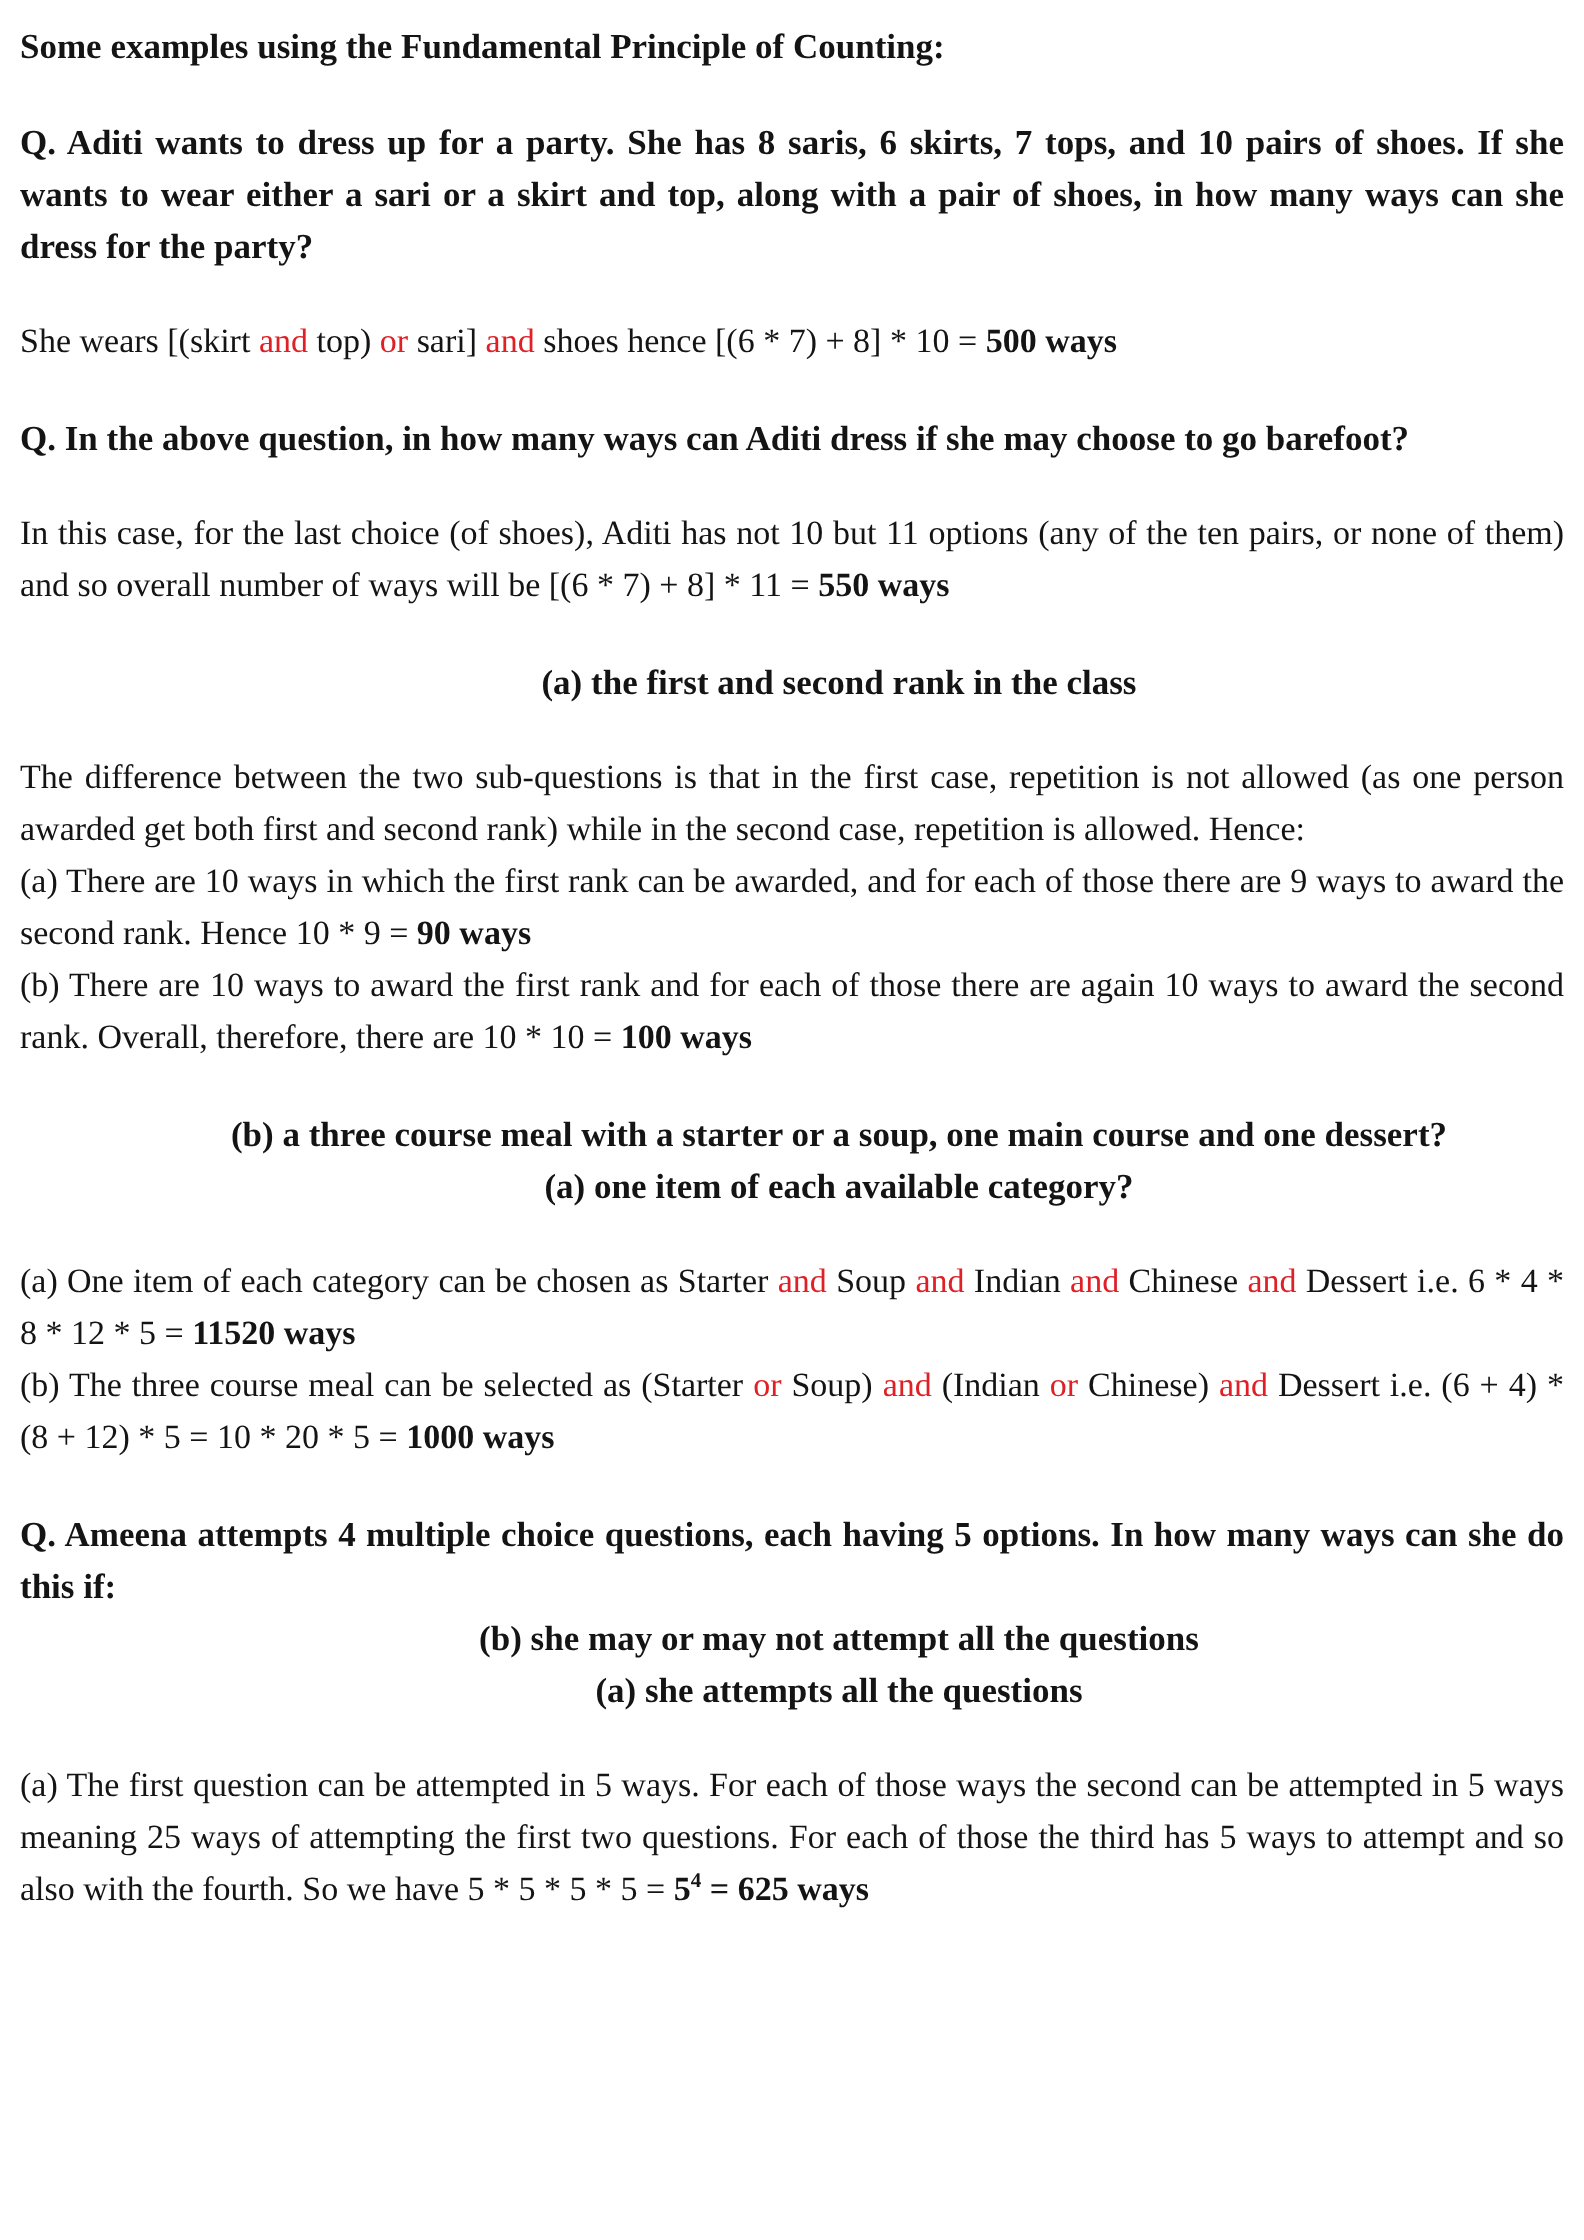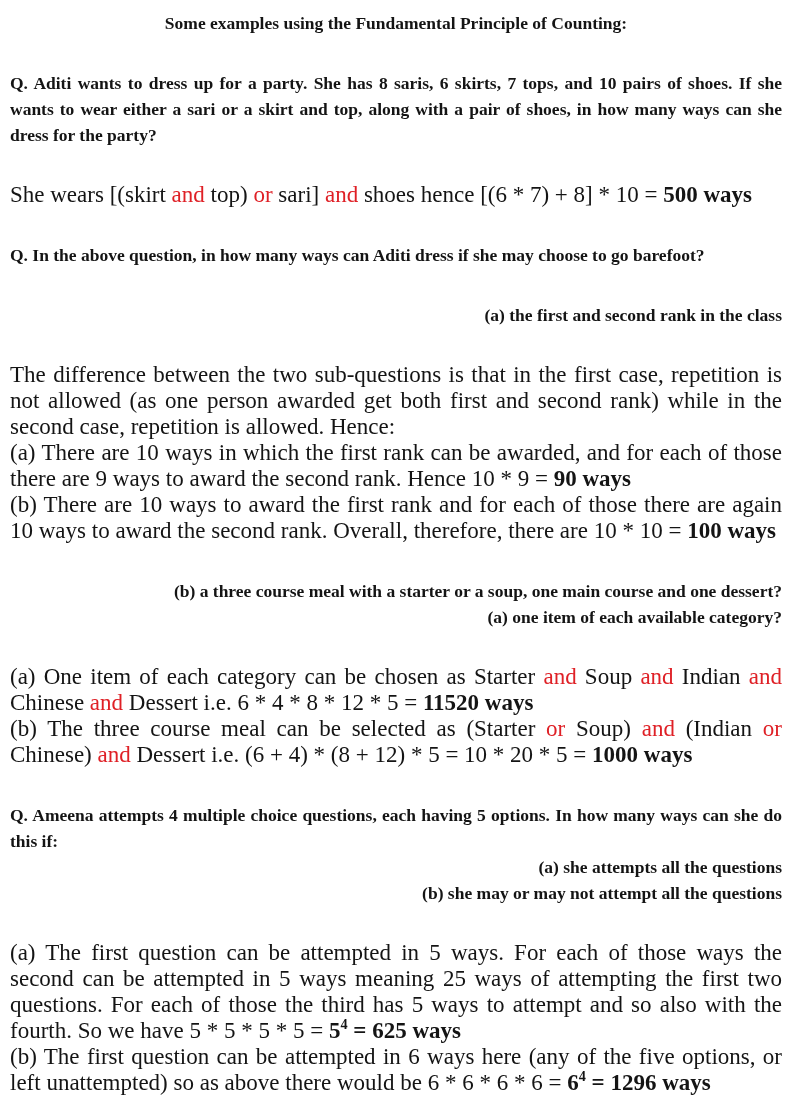--- a/index.html
+++ b/index.html
@@ -18,39 +18,39 @@
     box-sizing: border-box;
     width: 792px;
     min-height: 1120px;
     padding: 10px 10px 20px 10px;
   }
   .heading {
     margin: 0;
     font-size: 17.5px;
     line-height: 26px;
     font-weight: bold;
-    text-align: center;
+    text-align: left;
   }
   .block {
-    margin-top: 34px;
+    margin-top: 22px;
     font-family: Liberation Serif, serif;
   }
   .para {
     margin: 0;
-    font-size: 23px;
+    font-size: 17px;
     line-height: 26px;
     text-align: justify;
   }
   .question .para {
     font-weight: bold;
     font-size: 17.5px;
   }
   .para.indent {
     padding-left: 47px;
-    text-align: right;
+    text-align: center;
   }
   .seg-red { color: var(--accent-red); }
   .seg-bold { font-weight: bold; }
   .seg-sup {
     font-size: 0.62em;
     vertical-align: super;
     line-height: 0;
   }
 </style>
 </head>
@@ -61,39 +61,41 @@
   <div id="content">
       <section class="block question">
         <p class="para"><span class="seg">Q. Aditi wants to dress up for a party. She has 8 saris, 6 skirts, 7 tops, and 10 pairs of shoes. If she wants to wear either a sari or a skirt and top, along with a pair of shoes, in how many ways can she dress for the party?</span></p>
       </section>
       <section class="block answer">
         <p class="para"><span class="seg">She wears [(skirt </span><span class="seg seg-red">and</span><span class="seg"> top) </span><span class="seg seg-red">or</span><span class="seg"> sari] </span><span class="seg seg-red">and</span><span class="seg"> shoes hence [(6 * 7) + 8] * 10 = </span><span class="seg seg-bold">500 ways</span></p>
       </section>
       <section class="block question">
         <p class="para"><span class="seg">Q. In the above question, in how many ways can Aditi dress if she may choose to go barefoot?</span></p>
       </section>
+      <section class="block answer">
+        <p class="para"><span class="seg">In this case, for the last choice (of shoes), Aditi has not 10 but 11 options (any of the ten pairs, or none of them) and so overall number of ways will be [(6 * 7) + 8] * 11 = </span><span class="seg seg-bold">550 ways</span></p>
+      </section>
       <section class="block question">
         <p class="para indent"><span class="seg">(a) the first and second rank in the class</span></p>
       </section>
       <section class="block answer">
         <p class="para"><span class="seg">The difference between the two sub-questions is that in the first case, repetition is not allowed (as one person awarded get both first and second rank) while in the second case, repetition is allowed. Hence:</span></p>
         <p class="para"><span class="seg">(a) There are 10 ways in which the first rank can be awarded, and for each of those there are 9 ways to award the second rank. Hence 10 * 9 = </span><span class="seg seg-bold">90 ways</span></p>
         <p class="para"><span class="seg">(b) There are 10 ways to award the first rank and for each of those there are again 10 ways to award the second rank. Overall, therefore, there are 10 * 10 = </span><span class="seg seg-bold">100 ways</span></p>
       </section>
       <section class="block question">
         <p class="para indent"><span class="seg">(b) a three course meal with a starter or a soup, one main course and one dessert?</span></p>
         <p class="para indent"><span class="seg">(a) one item of each available category?</span></p>
       </section>
       <section class="block answer">
         <p class="para"><span class="seg">(a) One item of each category can be chosen as Starter </span><span class="seg seg-red">and</span><span class="seg"> Soup </span><span class="seg seg-red">and</span><span class="seg"> Indian </span><span class="seg seg-red">and</span><span class="seg"> Chinese </span><span class="seg seg-red">and</span><span class="seg"> Dessert i.e. 6 * 4 * 8 * 12 * 5 = </span><span class="seg seg-bold">11520 ways</span></p>
         <p class="para"><span class="seg">(b) The three course meal can be selected as (Starter </span><span class="seg seg-red">or</span><span class="seg"> Soup) </span><span class="seg seg-red">and</span><span class="seg"> (Indian </span><span class="seg seg-red">or</span><span class="seg"> Chinese) </span><span class="seg seg-red">and</span><span class="seg"> Dessert i.e. (6 + 4) * (8 + 12) * 5 = 10 * 20 * 5 = </span><span class="seg seg-bold">1000 ways</span></p>
       </section>
       <section class="block question">
         <p class="para"><span class="seg">Q. Ameena attempts 4 multiple choice questions, each having 5 options. In how many ways can she do this if:</span></p>
+        <p class="para indent"><span class="seg">(b) she may or may not attempt all the questions</span></p>
         <p class="para indent"><span class="seg">(a) she attempts all the questions</span></p>
-        <p class="para indent"><span class="seg">(b) she may or may not attempt all the questions</span></p>
       </section>
       <section class="block answer">
         <p class="para"><span class="seg">(a) The first question can be attempted in 5 ways. For each of those ways the second can be attempted in 5 ways meaning 25 ways of attempting the first two questions. For each of those the third has 5 ways to attempt and so also with the fourth. So we have 5 * 5 * 5 * 5 = </span><span class="seg seg-bold">5</span><span class="seg seg-bold seg-sup">4</span><span class="seg seg-bold"> = 625 ways</span></p>
-        <p class="para"><span class="seg">(b) The first question can be attempted in 6 ways here (any of the five options, or left unattempted) so as above there would be 6 * 6 * 6 * 6 = </span><span class="seg seg-bold">6</span><span class="seg seg-bold seg-sup">4</span><span class="seg seg-bold"> = 1296 ways</span></p>
       </section>
     </div>
 </div>
 
 </body></html>

